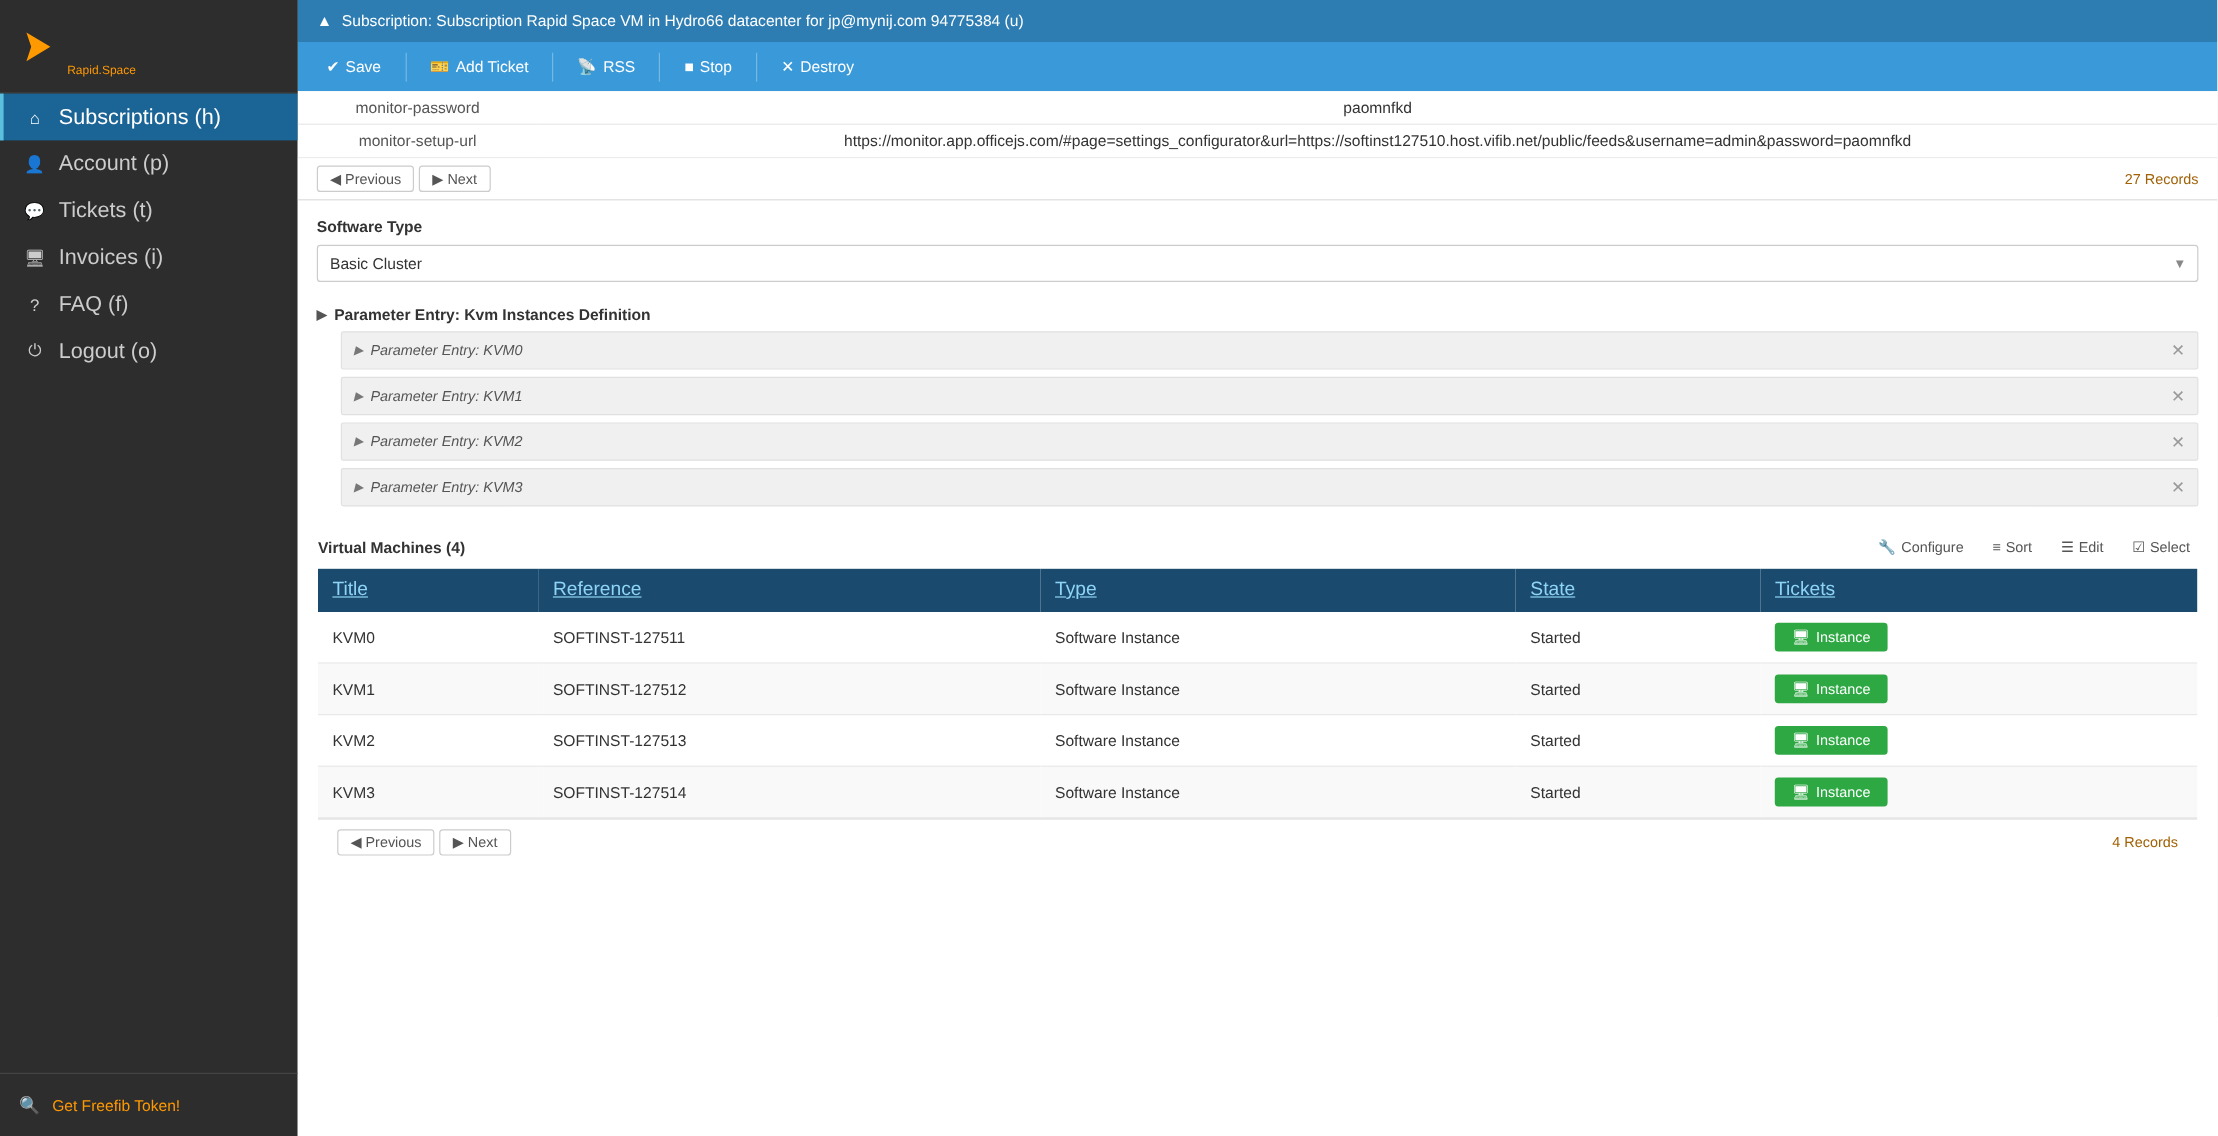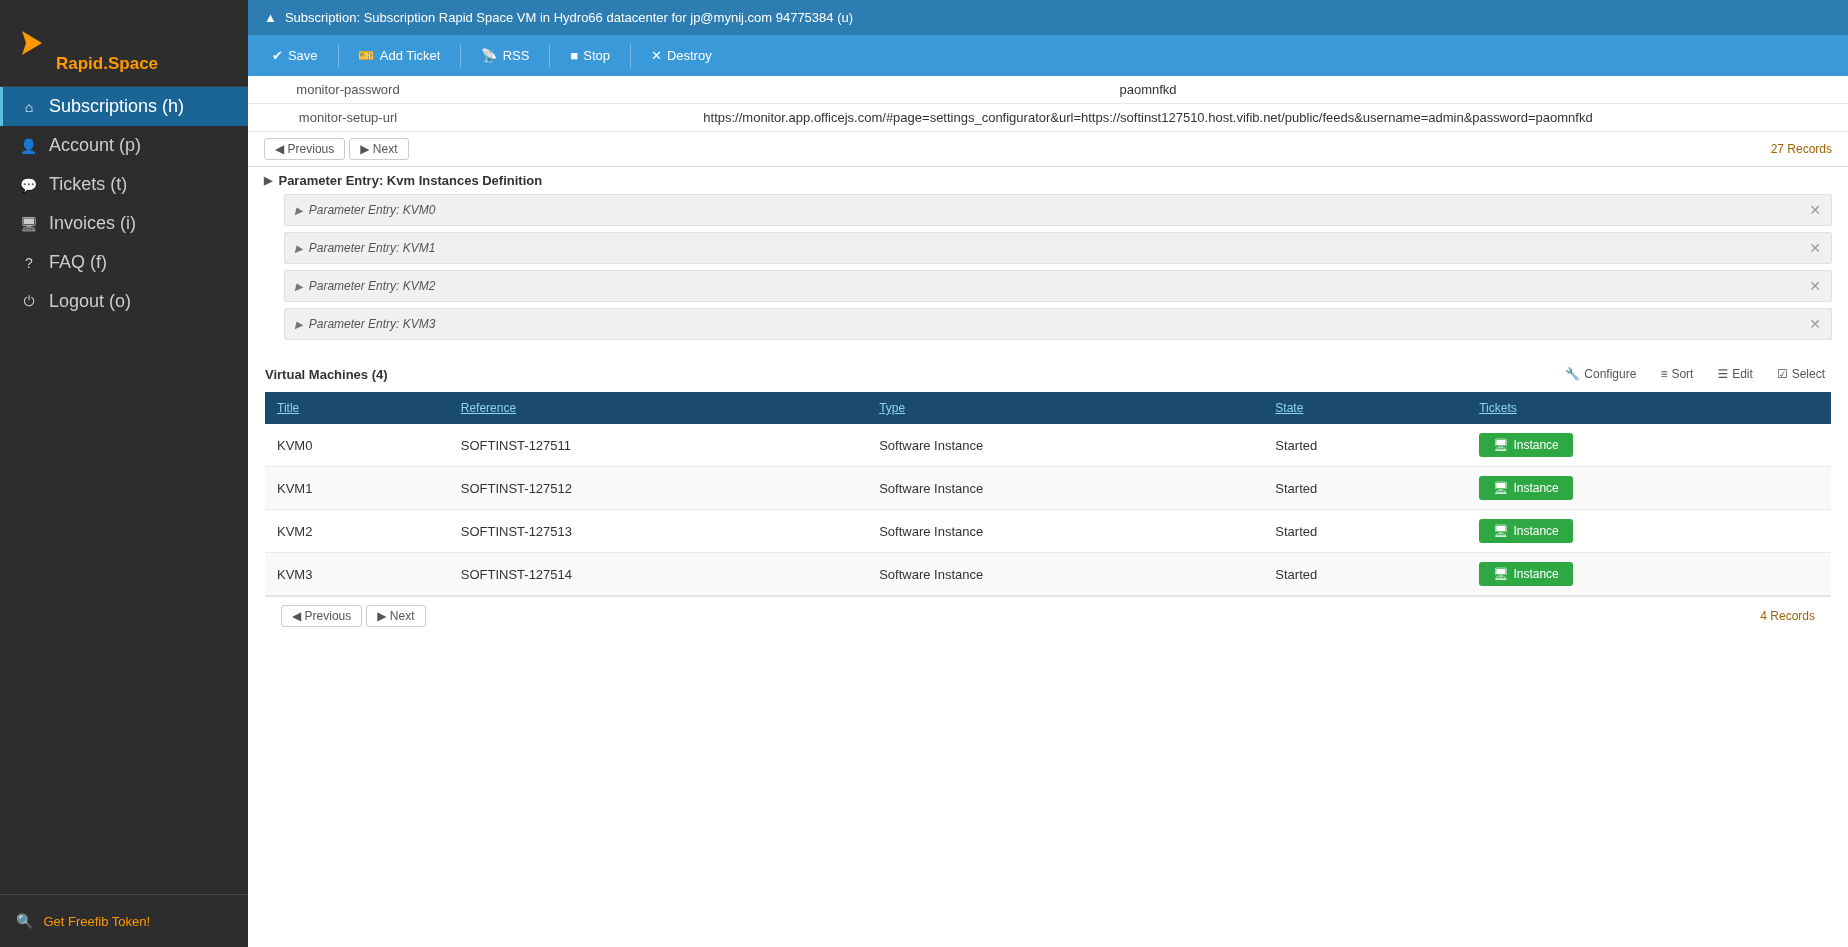--- a/index.html
+++ b/index.html
@@ -22,22 +22,22 @@
       display: flex;
       align-items: center;
     }
     .logo-icon {
       width: 32px;
       height: 32px;
       margin-right: 8px;
     }
     .logo-text {
       color: #fff;
-      font-size: 17px;
-      font-weight: bold;
+      font-size: 10px;
+      font-weight: normal;
       margin-top: 42px;
     }
     .logo-text span { color: #f90; }
     .sidebar-nav { flex: 1; }
     .sidebar-item {
       display: flex;
       align-items: center;
       padding: 9px 16px;
       cursor: pointer;
       color: #ccc;
@@ -275,21 +275,21 @@
       width: 100%;
       border-collapse: collapse;
     }
     .vm-table thead tr {
       background: #1a4a6e;
       color: #fff;
     }
     .vm-table thead th {
       padding: 9px 12px;
       text-align: left;
-      font-size: 12px;
+      font-size: 16px;
       font-weight: 500;
       cursor: pointer;
     }
     .vm-table thead th a {
       color: #8ed4f5;
       text-decoration: underline;
     }
     .vm-table tbody tr {
       border-bottom: 1px solid #e8e8e8;
     }
@@ -421,20 +421,28 @@
         <button class="page-btn">
           <span>◀ Previous</span>
         </button>
         <button class="page-btn">
           <span>▶ Next</span>
         </button>
       </div>
       <span class="records-count">27 Records</span>
     </div>
 
+    <div class="section-content">
+      <div class="section-label">Software Type</div>
+      <div class="select-wrapper">
+        <select class="select-dropdown">
+          <option>Basic Cluster</option>
+        </select>
+      </div>
+    </div>
 
     <div class="param-section">
       <div class="param-header">
         <span class="arrow">▶</span>
         <span>Parameter Entry: Kvm Instances Definition</span>
       </div>
 
       <div class="param-sub-entry">
         <span class="entry-label">
           <span class="arrow">▶</span>

